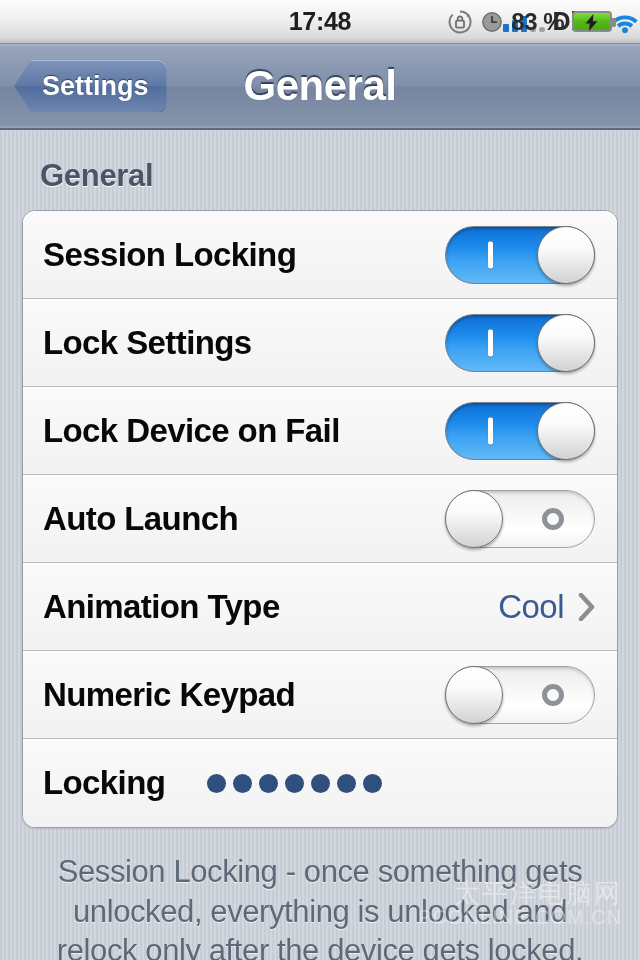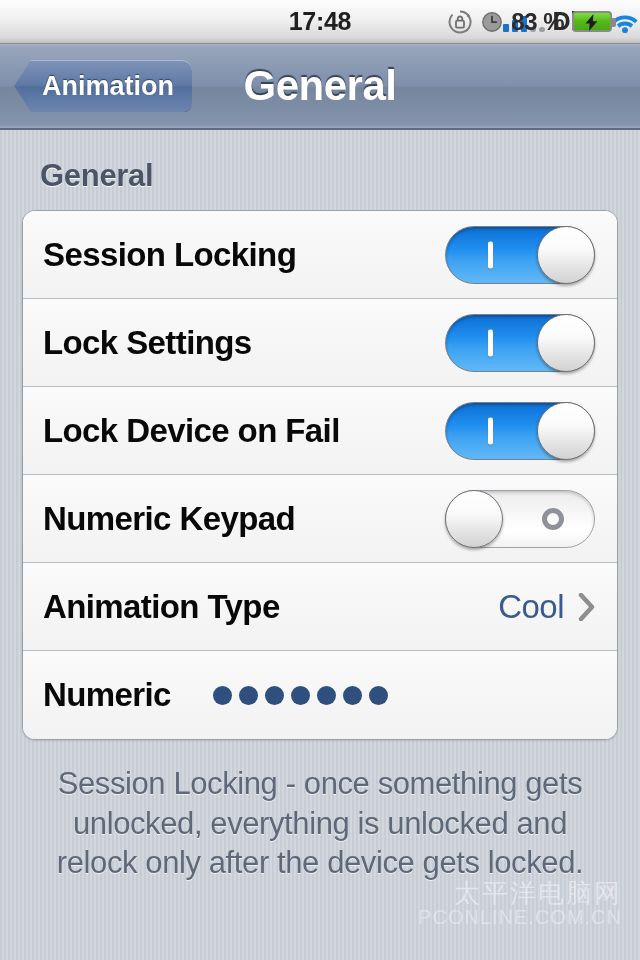--- a/index.html
+++ b/index.html
@@ -346,21 +346,21 @@
       <span class="battery">
         <svg class="bolt" viewBox="0 0 18 17">
           <path d="M10.5 0L2.5 9.4h4.2L6 17l8.4-9.8H9.8z" fill="#1d1d1d"></path>
         </svg>
       </span>
     </div>
   </div>
 
   <div class="navbar">
     <div class="backbtn">
-      <span class="backbtn-label">Animation</span>
+      <span class="backbtn-label">Settings</span>
     </div>
     <div class="navtitle">General</div>
   </div>
 
   <div class="content">
 
     <div class="section-header">General</div>
 
     <div class="table-group">
 
@@ -381,41 +381,48 @@
       </div>
 
       <div class="row">
         <span class="row-label">Lock Device on Fail</span>
         <span class="switch on">
           <span class="mark"></span>
           <span class="knob"></span>
         </span>
       </div>
 
-
-      <div class="row">
-        <span class="row-label">Numeric Keypad</span>
+      <div class="row">
+        <span class="row-label">Auto Launch</span>
         <span class="switch off">
           <span class="mark"></span>
           <span class="knob"></span>
         </span>
       </div>
 
       <div class="row">
         <span class="row-label">Animation Type</span>
         <span class="row-value">Cool</span>
         <span>
           <svg class="chevron" viewBox="0 0 17 28">
             <path d="M3 2l11 12L3 26" fill="none" stroke="#8e8e8e" stroke-width="4.5" stroke-linecap="round" stroke-linejoin="round"></path>
           </svg>
         </span>
       </div>
 
       <div class="row">
-        <span class="row-label" style="flex:none;">Numeric</span>
+        <span class="row-label">Numeric Keypad</span>
+        <span class="switch off">
+          <span class="mark"></span>
+          <span class="knob"></span>
+        </span>
+      </div>
+
+      <div class="row">
+        <span class="row-label" style="flex:none;">Locking</span>
         <span class="pw-dots" id="pw-dots">
             <span></span>
             <span></span>
             <span></span>
             <span></span>
             <span></span>
             <span></span>
             <span></span>
           </span>
       </div>

